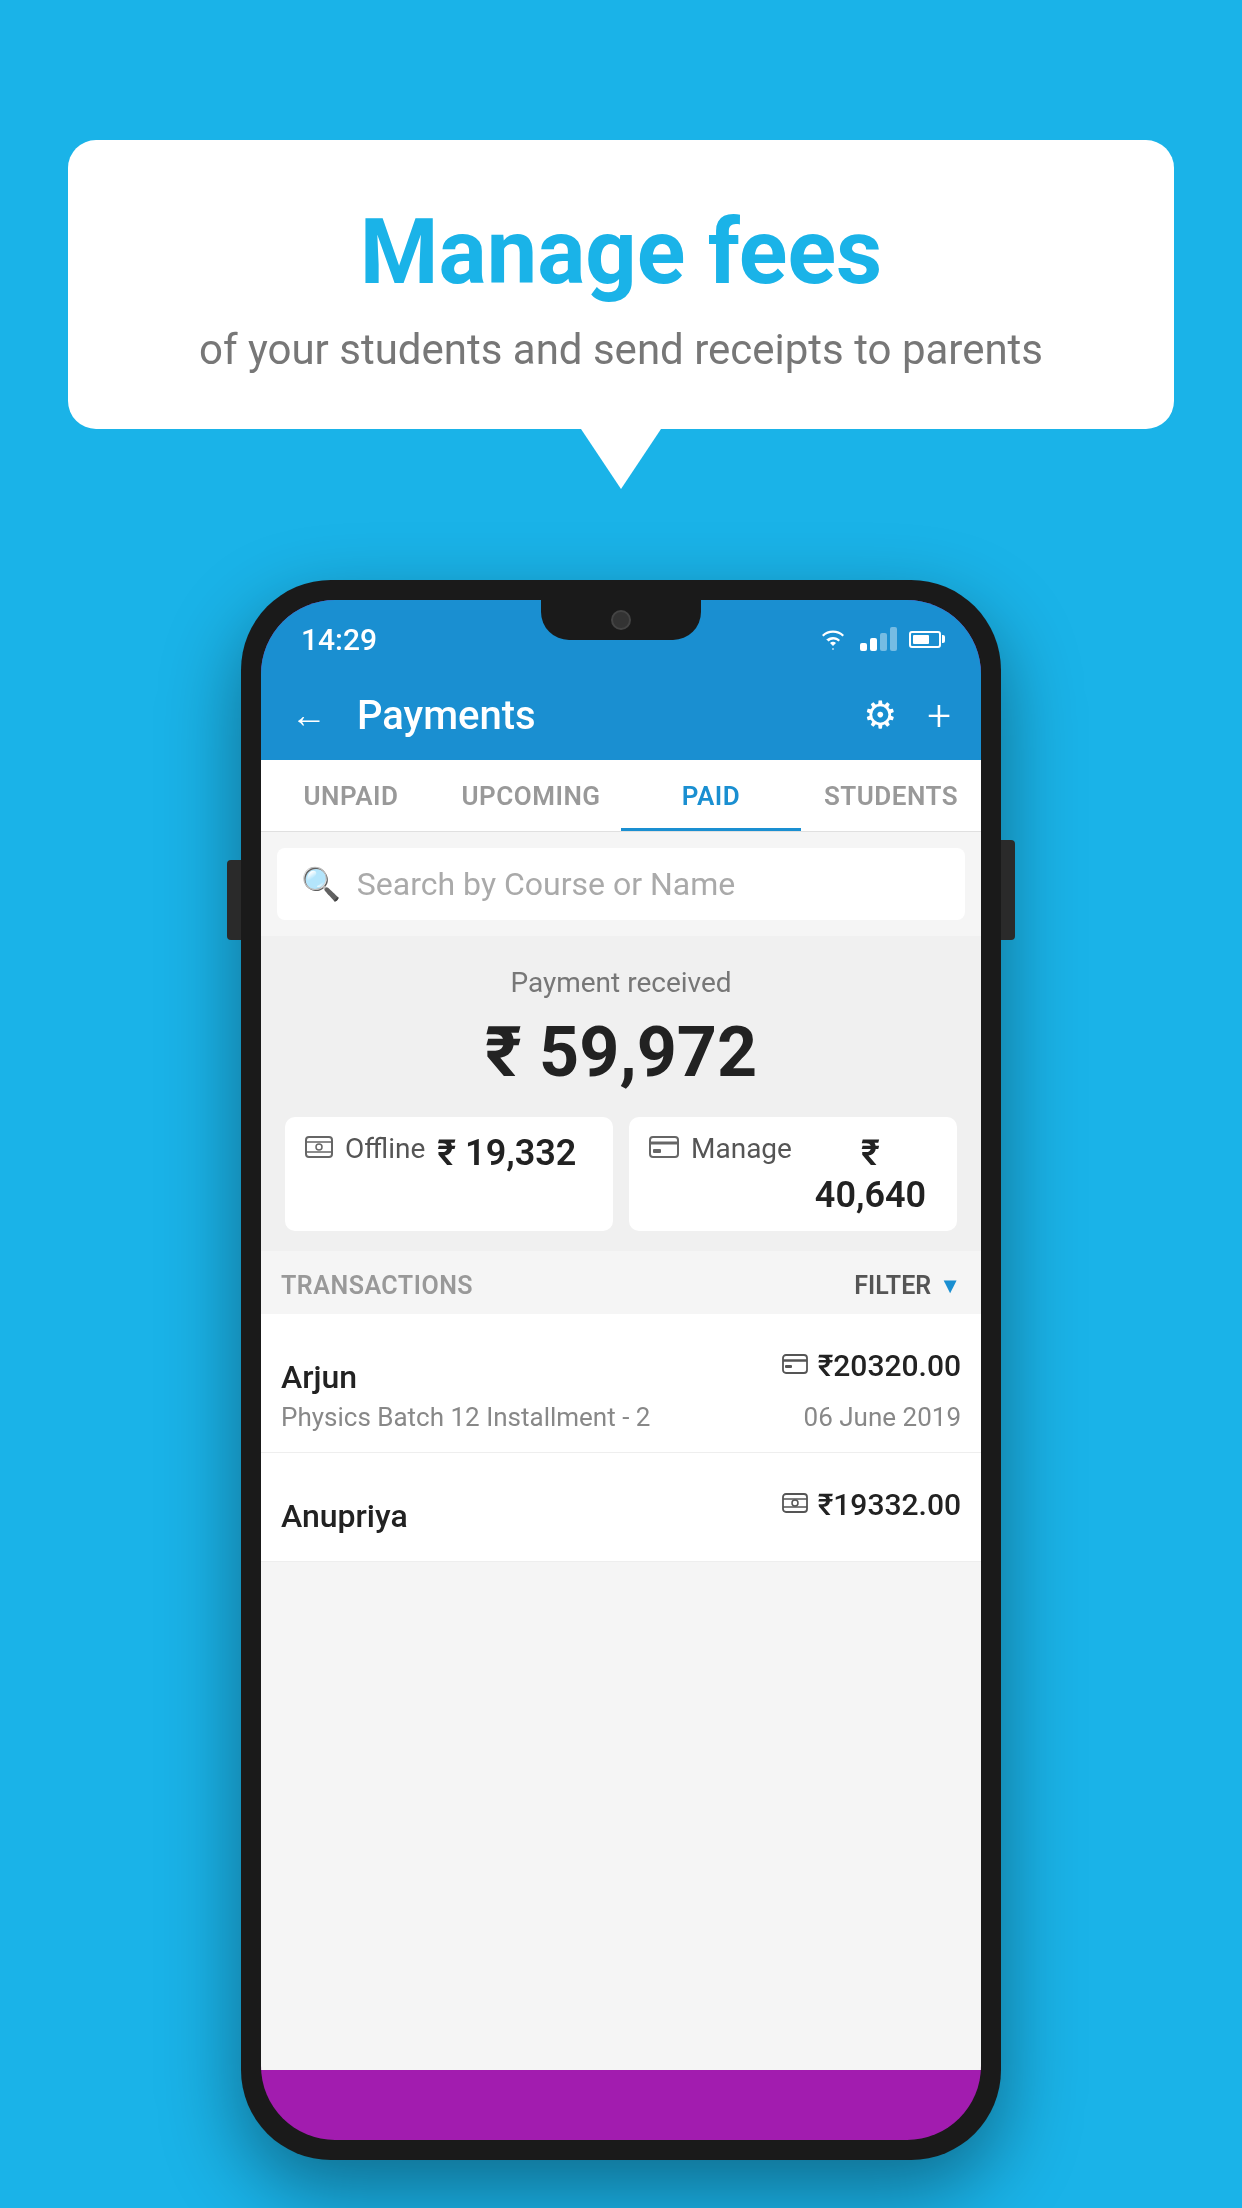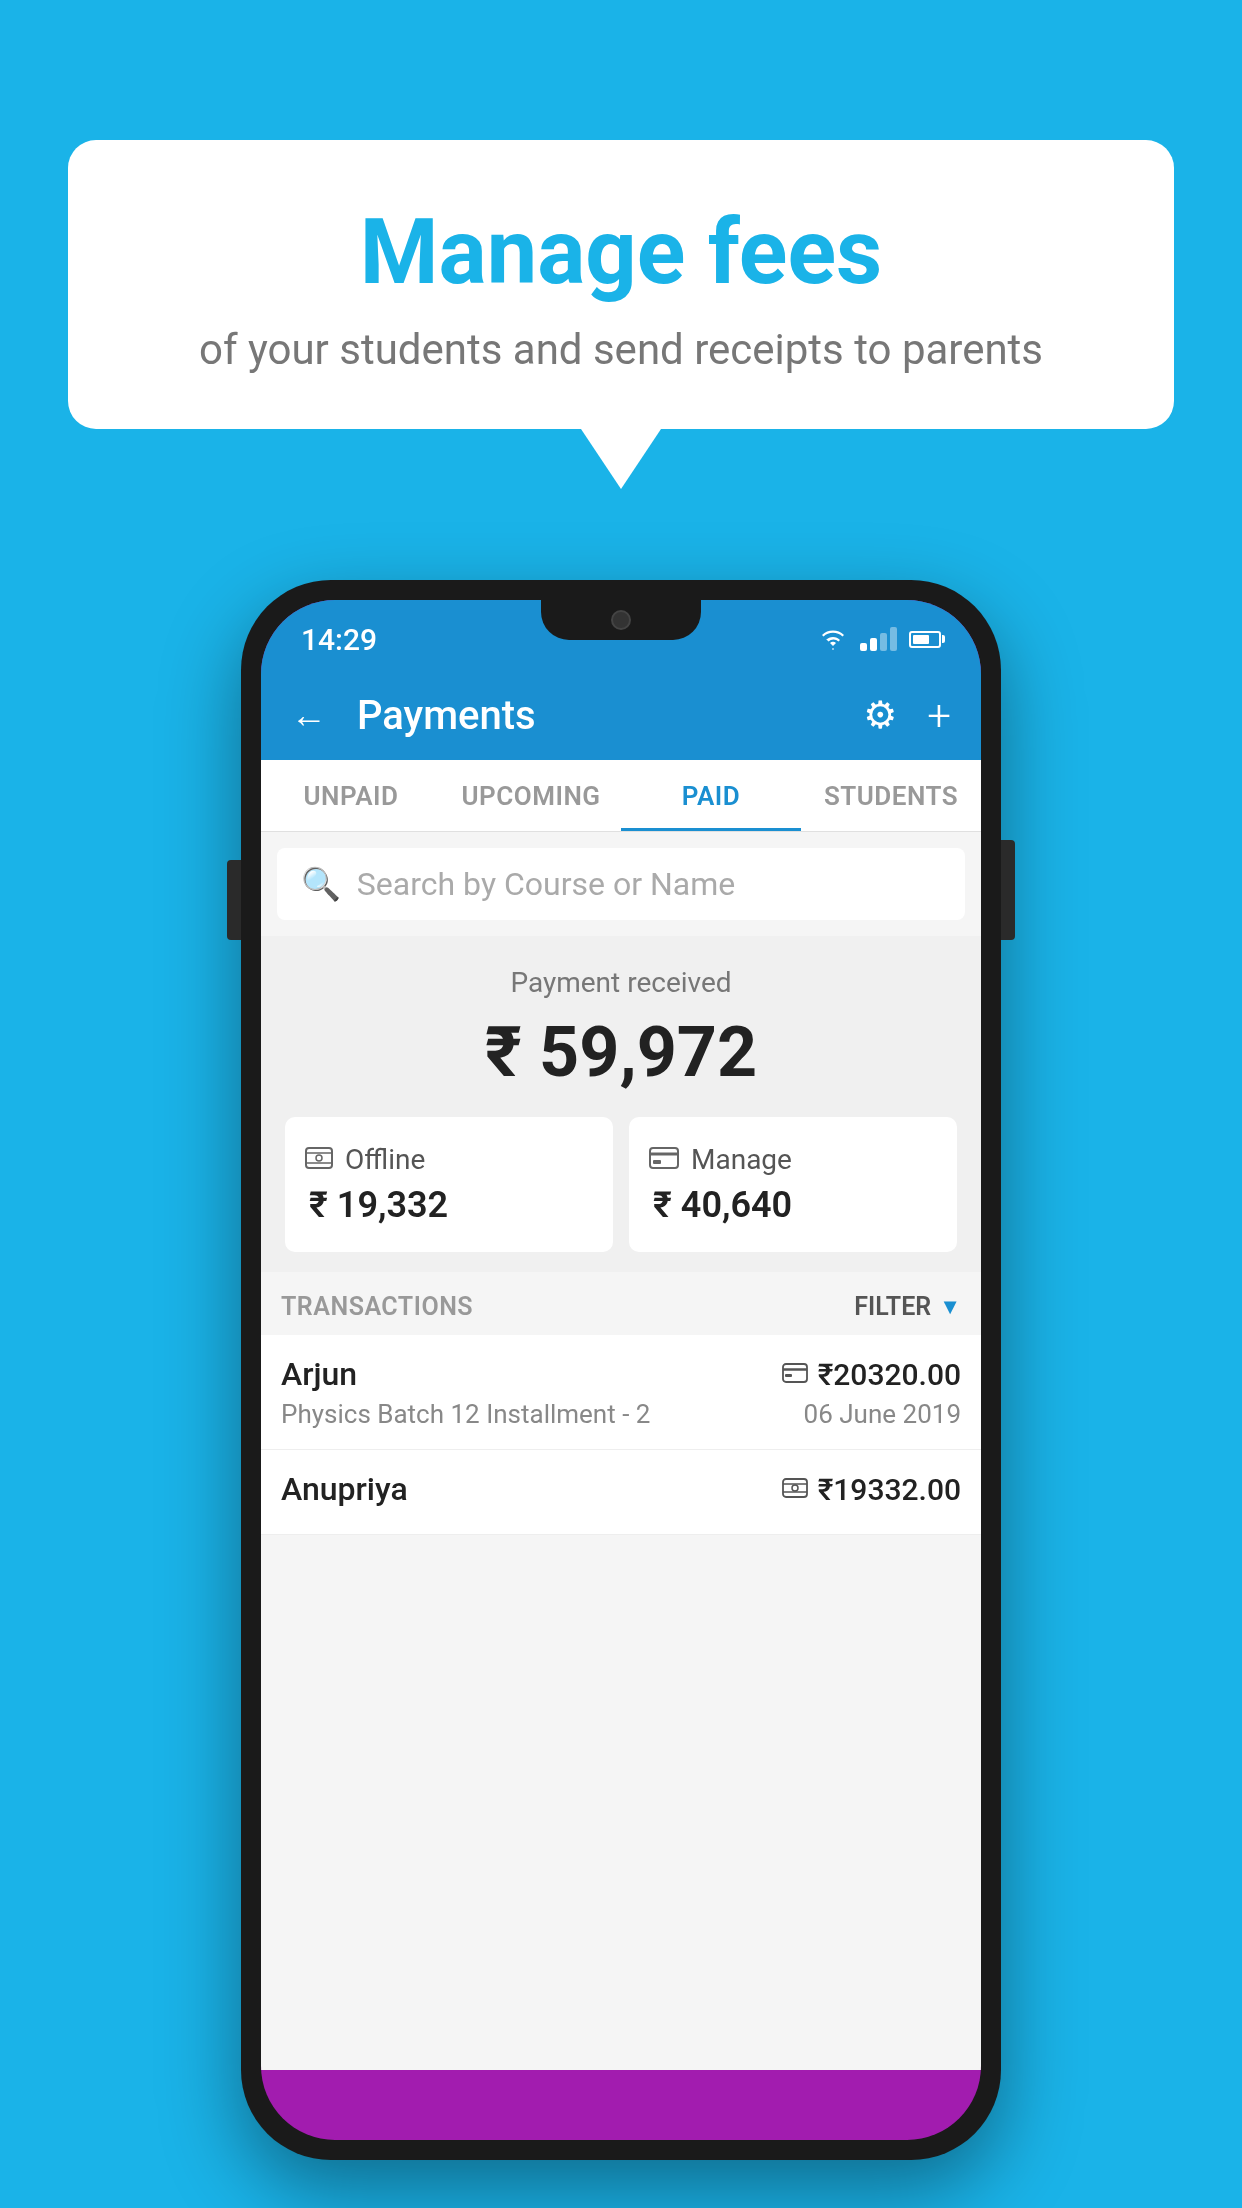--- a/index.html
+++ b/index.html
@@ -326,23 +326,22 @@
     .payment-cards {
       display: flex;
       gap: 16px;
       padding: 0 4px;
     }
 
     .payment-card {
       flex: 1;
       background: white;
       border-radius: 10px;
-      padding: 26px 20px;
-      display: flex;
-      flex-direction: column;
+      padding: 15px 20px;
+      display: flex;
       align-items: flex-start;
       gap: 8px;
     }
 
     .payment-card-header {
       display: flex;
       align-items: center;
       gap: 12px;
     }
 
@@ -408,20 +407,21 @@
       display: flex;
       justify-content: space-between;
       align-items: center;
       margin-bottom: 6px;
     }
 
     .transaction-name {
       color: #222;
       font-size: 32px;
       font-weight: 500;
+      margin-top: 24px;
     }
 
     .transaction-amount-row {
       display: flex;
       align-items: center;
       gap: 10px;
     }
 
     .transaction-pay-icon {
       color: #666;

